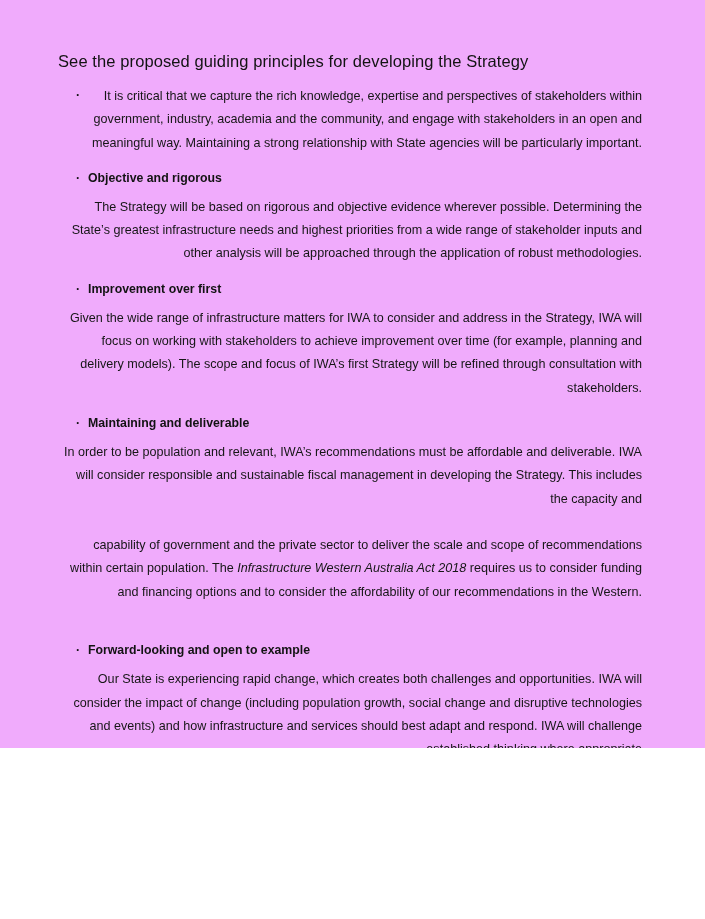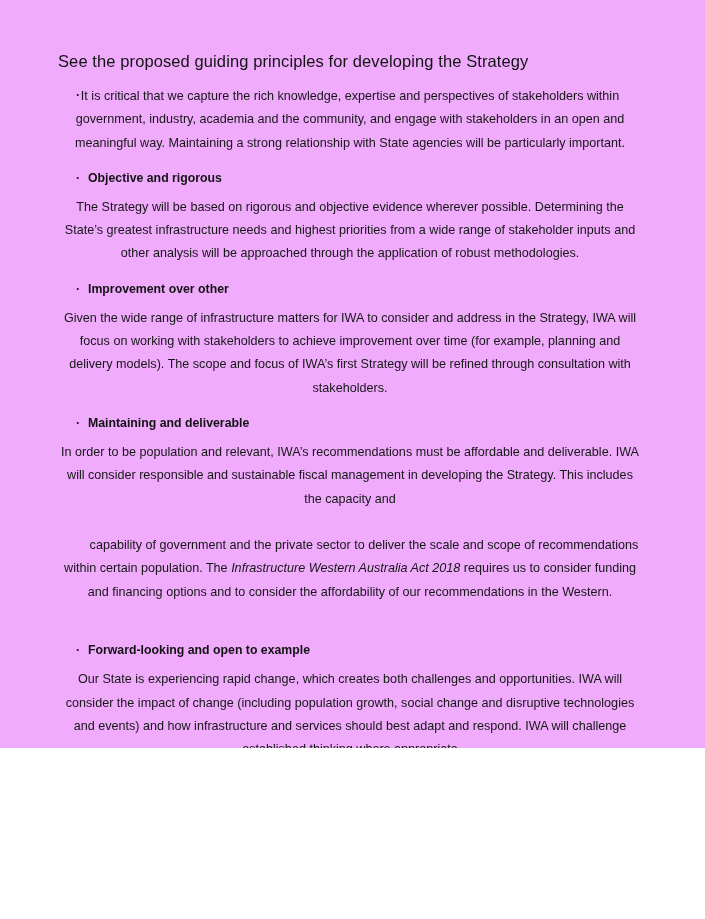--- a/index.html
+++ b/index.html
@@ -53,21 +53,21 @@
     left: 18px;
     top: 0;
     font-size: 12.3px;
     line-height: 20px;
   }
   .body-para {
     font-size: 12.6px;
     line-height: 23.3px;
     color: #161616;
     margin: 8px 0 0 0;
-    text-align: center;
+    text-align: right;
     white-space: pre-wrap;
   }
   .body-para.tight {
     margin-top: 0;
   }
   .italic-title {
     font-style: italic;
   }
 </style>
 </head>
@@ -89,21 +89,21 @@
       <div class="bullet-heading">
         <span class="bullet-glyph">·</span>
         <span>Objective and rigorous</span>
       </div>
       <p class="body-para">The Strategy will be based on rigorous and objective evidence wherever possible. Determining the State’s greatest infrastructure needs and highest priorities from a wide range of stakeholder inputs and other analysis will be approached through the application of robust methodologies.</p>
     </div>
 
     <div class="section">
       <div class="bullet-heading">
         <span class="bullet-glyph">·</span>
-        <span>Improvement over other</span>
+        <span>Improvement over first</span>
       </div>
       <p class="body-para">Given the wide range of infrastructure matters for IWA to consider and address in the Strategy, IWA will focus on working with stakeholders to achieve improvement over time (for example, planning and delivery models). The scope and focus of IWA’s first Strategy will be refined through consultation with stakeholders.</p>
     </div>
 
     <div class="section">
       <div class="bullet-heading">
         <span class="bullet-glyph">·</span>
         <span>Maintaining and deliverable</span>
       </div>
       <p class="body-para">In order to be population and relevant, IWA’s recommendations must be affordable and deliverable. IWA will consider responsible and sustainable fiscal management in developing the Strategy. This includes the capacity and</p>

